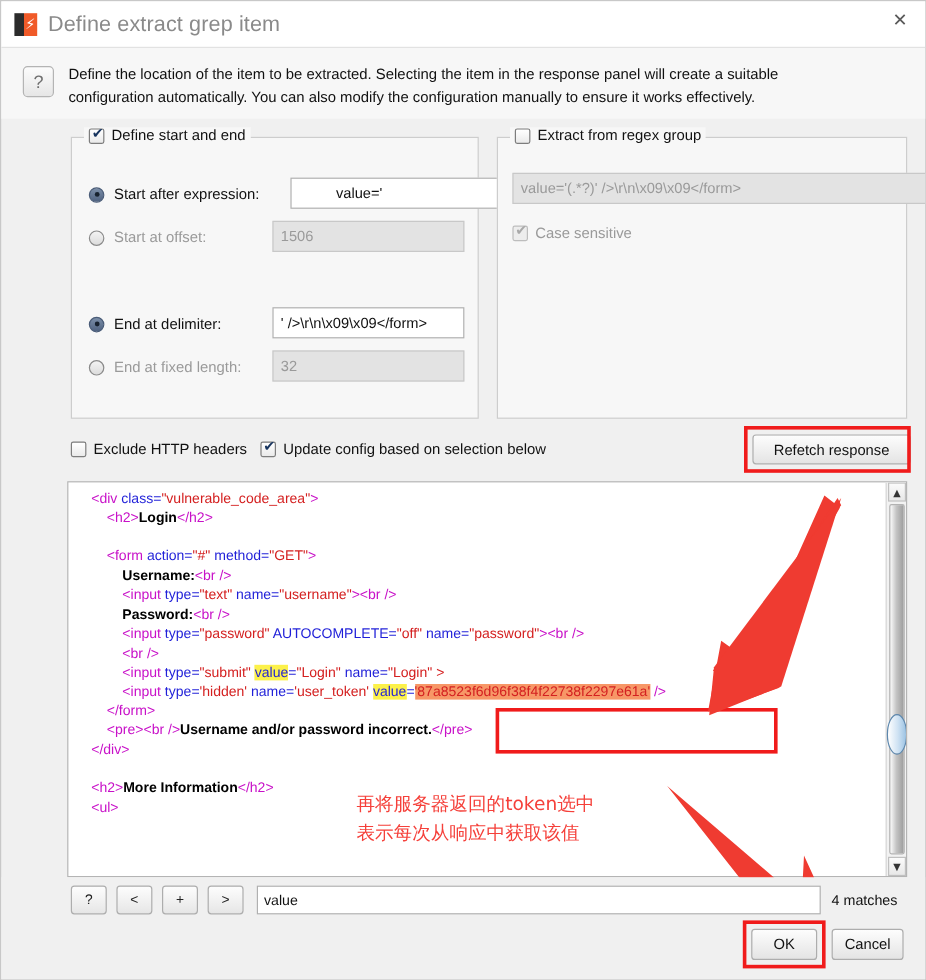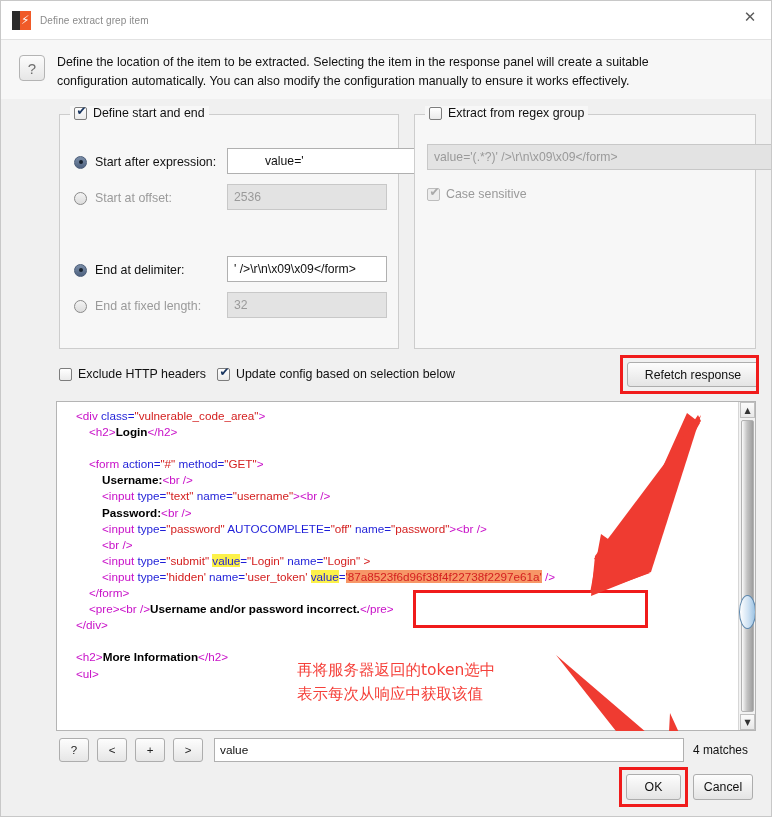--- a/index.html
+++ b/index.html
@@ -29,21 +29,21 @@
     position: relative; flex: none;
   }
   #app-icon .left { position: absolute; left:0; top:0; width: 8px; height: 19px; background: #2b2b2b; }
   #app-icon .right { position: absolute; left:8px; top:0; width: 11px; height: 19px; background: #f05a28; }
   #app-icon .bolt {
     position: absolute; left: 9px; top: 3px; width: 8px; height: 13px;
     color: #ffffff; font-size: 12px; line-height: 13px; text-align: center;
     font-family: "DejaVu Sans", sans-serif;
   }
   #title-text {
-    font-size: 10px; color: #8a8a8a; letter-spacing: 0.1px;
+    font-size: 18px; color: #8a8a8a; letter-spacing: 0.1px;
   }
   #close-btn {
     position: absolute; right: 0; top: 0; width: 46px; height: 32px;
     display: flex; align-items: center; justify-content: center;
     color: #5a5a5a; font-size: 15px; cursor: default;
     font-family: "DejaVu Sans", sans-serif;
   }
   #titlebar-sep {
     position: absolute; left: 0; top: 38px; width: 772px; height: 1px; background: #e2e2e2;
   }
@@ -237,27 +237,27 @@
   <div class="groupbox" style="left:58px; top:113px; width:340px; height:235px;">
     <div class="group-legend">
       <span class="cb checked"></span>
       <span>Define start and end</span>
     </div>
 
     <div class="radio-row" style="left:14px; top:40px;">
       <span class="radio sel"></span>
       <span class="rowlabel" style="position:static;">Start after expression:</span>
     </div>
-    <div class="field" style="left:167px; top:33px; width:188px;padding-left:37px;">value='</div>
+    <div class="field" style="left:182px; top:33px; width:188px;padding-left:37px;">value='</div>
 
     <div class="radio-row" style="left:14px; top:76px;">
       <span class="radio"></span>
       <span class="rowlabel disabled" style="position:static;">Start at offset:</span>
     </div>
-    <div class="field disabled" style="left:167px; top:69px; width:160px;">2536</div>
+    <div class="field disabled" style="left:167px; top:69px; width:160px;">1506</div>
 
     <div class="radio-row" style="left:14px; top:148px;">
       <span class="radio sel"></span>
       <span class="rowlabel" style="position:static;">End at delimiter:</span>
     </div>
     <div class="field" style="left:167px; top:141px; width:160px;">' /&gt;\r\n\x09\x09&lt;/form&gt;</div>
 
     <div class="radio-row" style="left:14px; top:184px;">
       <span class="radio"></span>
       <span class="rowlabel disabled" style="position:static;">End at fixed length:</span>

